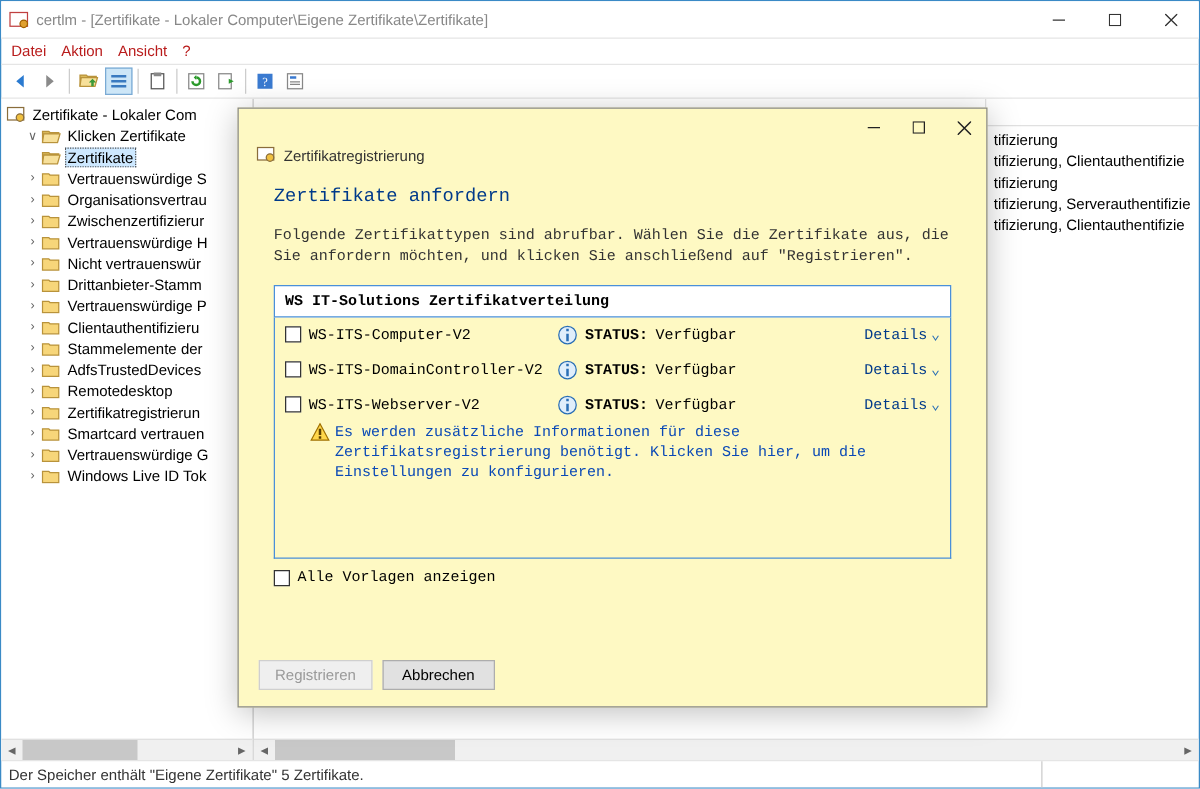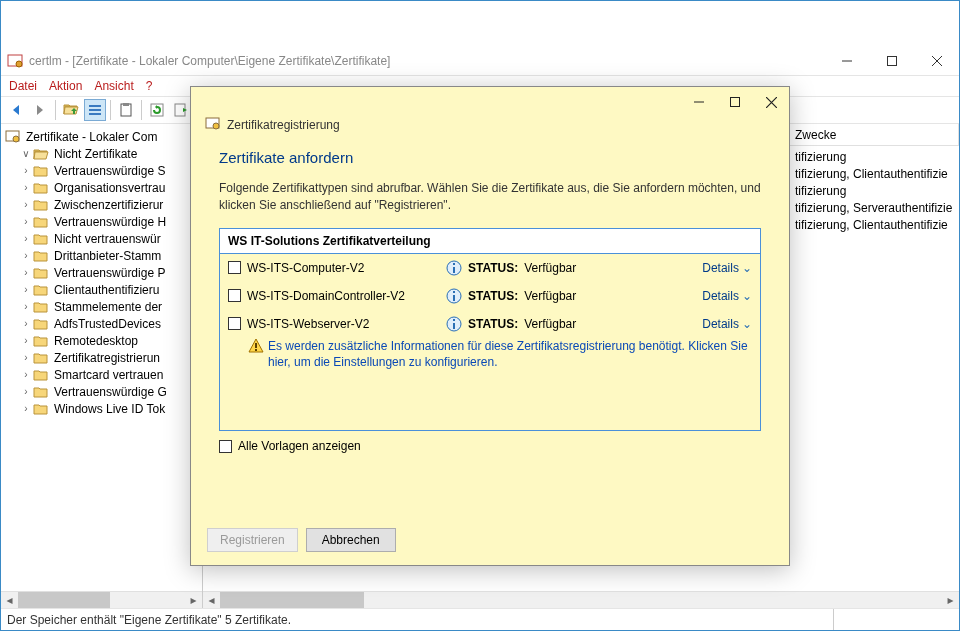--- a/index.html
+++ b/index.html
@@ -1,19 +1,19 @@
 <!DOCTYPE html>
 <html><head>
 <meta charset="utf-8">
 <style>
   * { box-sizing: border-box; }
   body { margin:0; font-family: "Segoe UI", Tahoma, sans-serif; font-size:12px; color:#000;
          background:#fff; width:960px; height:631px; overflow:hidden; }
   .window { width:960px; height:631px; border:1px solid #3a8ac6; display:flex; flex-direction:column; background:#fff; }
-  .titlebar { height:30px; display:flex; align-items:center; background:#fff; border-bottom:1px solid #e5e5e5;margin-top:45px; }
+  .titlebar { height:30px; display:flex; align-items:center; background:#fff; border-bottom:1px solid #e5e5e5; }
   .titlebar .icon { width:16px; height:16px; margin:0 6px; }
   .title { flex:1; color:#888; font-size:12px; }
   .win-controls { display:flex; }
   .win-btn { width:45px; height:29px; display:flex; align-items:center; justify-content:center; color:#555; }
   .menubar { height:20px; display:flex; align-items:center; padding:0 8px; gap:12px; }
   .menubar span { color:#b91c1c; }
   .toolbar { height:28px; border-top:1px solid #e5e5e5; border-bottom:1px solid #e5e5e5; display:flex; align-items:center; padding:0 4px; gap:2px; }
   .tb-btn { width:22px; height:22px; display:flex; align-items:center; justify-content:center; }
   .tb-sep { width:1px; height:20px; background:#ccc; margin:0 2px; }
   .tb-btn.pressed { border:1px solid #7aaad4; background:#cde6f7; }
@@ -35,21 +35,21 @@
   .bottom-scroll .thumb { position:absolute; left:0; top:0; height:100%; background:#c8c8c8; }
   .bottom-scroll .arrow { width:17px; display:flex; align-items:center; justify-content:center; color:#666; }
   .statusbar { height:22px; border-top:1px solid #e5e5e5; display:flex; align-items:center; padding:0 6px; color:#333; }
   .statusbar .cell2 { width:120px; border-left:1px solid #ccc; height:100%; margin-left:auto; }
 
   .dialog { position:absolute; left:190px; top:86px; width:600px; height:480px; background:#fef9c3;
             border:1px solid #888; box-shadow:0 4px 24px rgba(0,0,0,0.25); display:flex; flex-direction:column; z-index:10;}
   .dlg-titlebar { height:30px; display:flex; align-items:center; justify-content:flex-end; }
   .dlg-win-btn { width:36px; height:28px; display:flex; align-items:center; justify-content:center; color:#222; }
   .dlg-header { display:flex; align-items:center; padding:0 14px 8px 14px; gap:6px; color:#333; }
-  .dlg-body { flex:1; padding:0 28px; display:flex; flex-direction:column; }
+  .dlg-body { flex:1; padding:0 28px; display:flex; flex-direction:column;font-family:Liberation Mono, monospace; }
   .dlg-title { color:#003a8a; font-size:15px; margin:8px 0 14px 0; }
   .dlg-desc { color:#333; line-height:1.4; margin-bottom:14px; }
   .group-head { border:1px solid #4a90d9; border-bottom:1px solid #4a90d9; background:#fff; font-weight:bold; padding:5px 8px; }
   .group-body { border:1px solid #4a90d9; border-top:none; flex:0 0 auto; }
   .cert-row { display:flex; align-items:center; padding:6px 8px; gap:8px; }
   .cert-row .name { flex:0 0 210px; display:flex; align-items:center; gap:6px; }
   .cert-row .status { flex:1; display:flex; align-items:center; gap:6px; }
   .cert-row .details { color:#003a8a; display:flex; align-items:center; gap:3px; }
   .status-lbl { font-weight:bold; }
   .info-line { color:#0a49b6; padding:0 8px 10px 48px; display:flex; gap:6px; line-height:1.35; position:relative;}
@@ -197,21 +197,27 @@
         <svg class="folder-icon" width="16" height="13">
             <use href="#cert-root"></use>
           </svg>
         <span class="lbl">Zertifikate - Lokaler Com</span>
       </div>
       <div class="tree-row ind1">
         <span class="tw">∨</span>
         <svg class="folder-icon" width="16" height="13">
             <use href="#folder-open"></use>
           </svg>
-        <span class="lbl">Nicht Zertifikate</span>
+        <span class="lbl">Klicken Zertifikate</span>
+      </div>
+      <div class="tree-row ind2 sel">
+        <svg class="folder-icon" width="16" height="13">
+            <use href="#folder-open"></use>
+          </svg>
+        <span class="lbl">Zertifikate</span>
       </div>
       <div id="tree-siblings">
           <div class="tree-row ind1">
             <span class="tw">›</span>
             <svg class="folder-icon" width="16" height="13">
               <use href="#folder-closed"></use>
             </svg>
             <span class="lbl">Vertrauenswürdige S</span>
           </div>
           <div class="tree-row ind1">
@@ -318,21 +324,20 @@
         <div class="track">
             <div class="thumb" style="width:55%"></div>
           </div>
         <div class="arrow">▸</div>
       </div>
     </div>
 
     <div class="listpane">
       <div class="list-header">
         <div class="col" style="width:580px"></div>
-        <div class="col" style="flex:1">Zwecke</div>
       </div>
       <div class="list-body" id="list-body">
           <div class="list-row">
             <span style="width:586px"></span>
             <span>tifizierung</span>
           </div>
           <div class="list-row">
             <span style="width:586px"></span>
             <span>tifizierung, Clientauthentifizie</span>
           </div>

